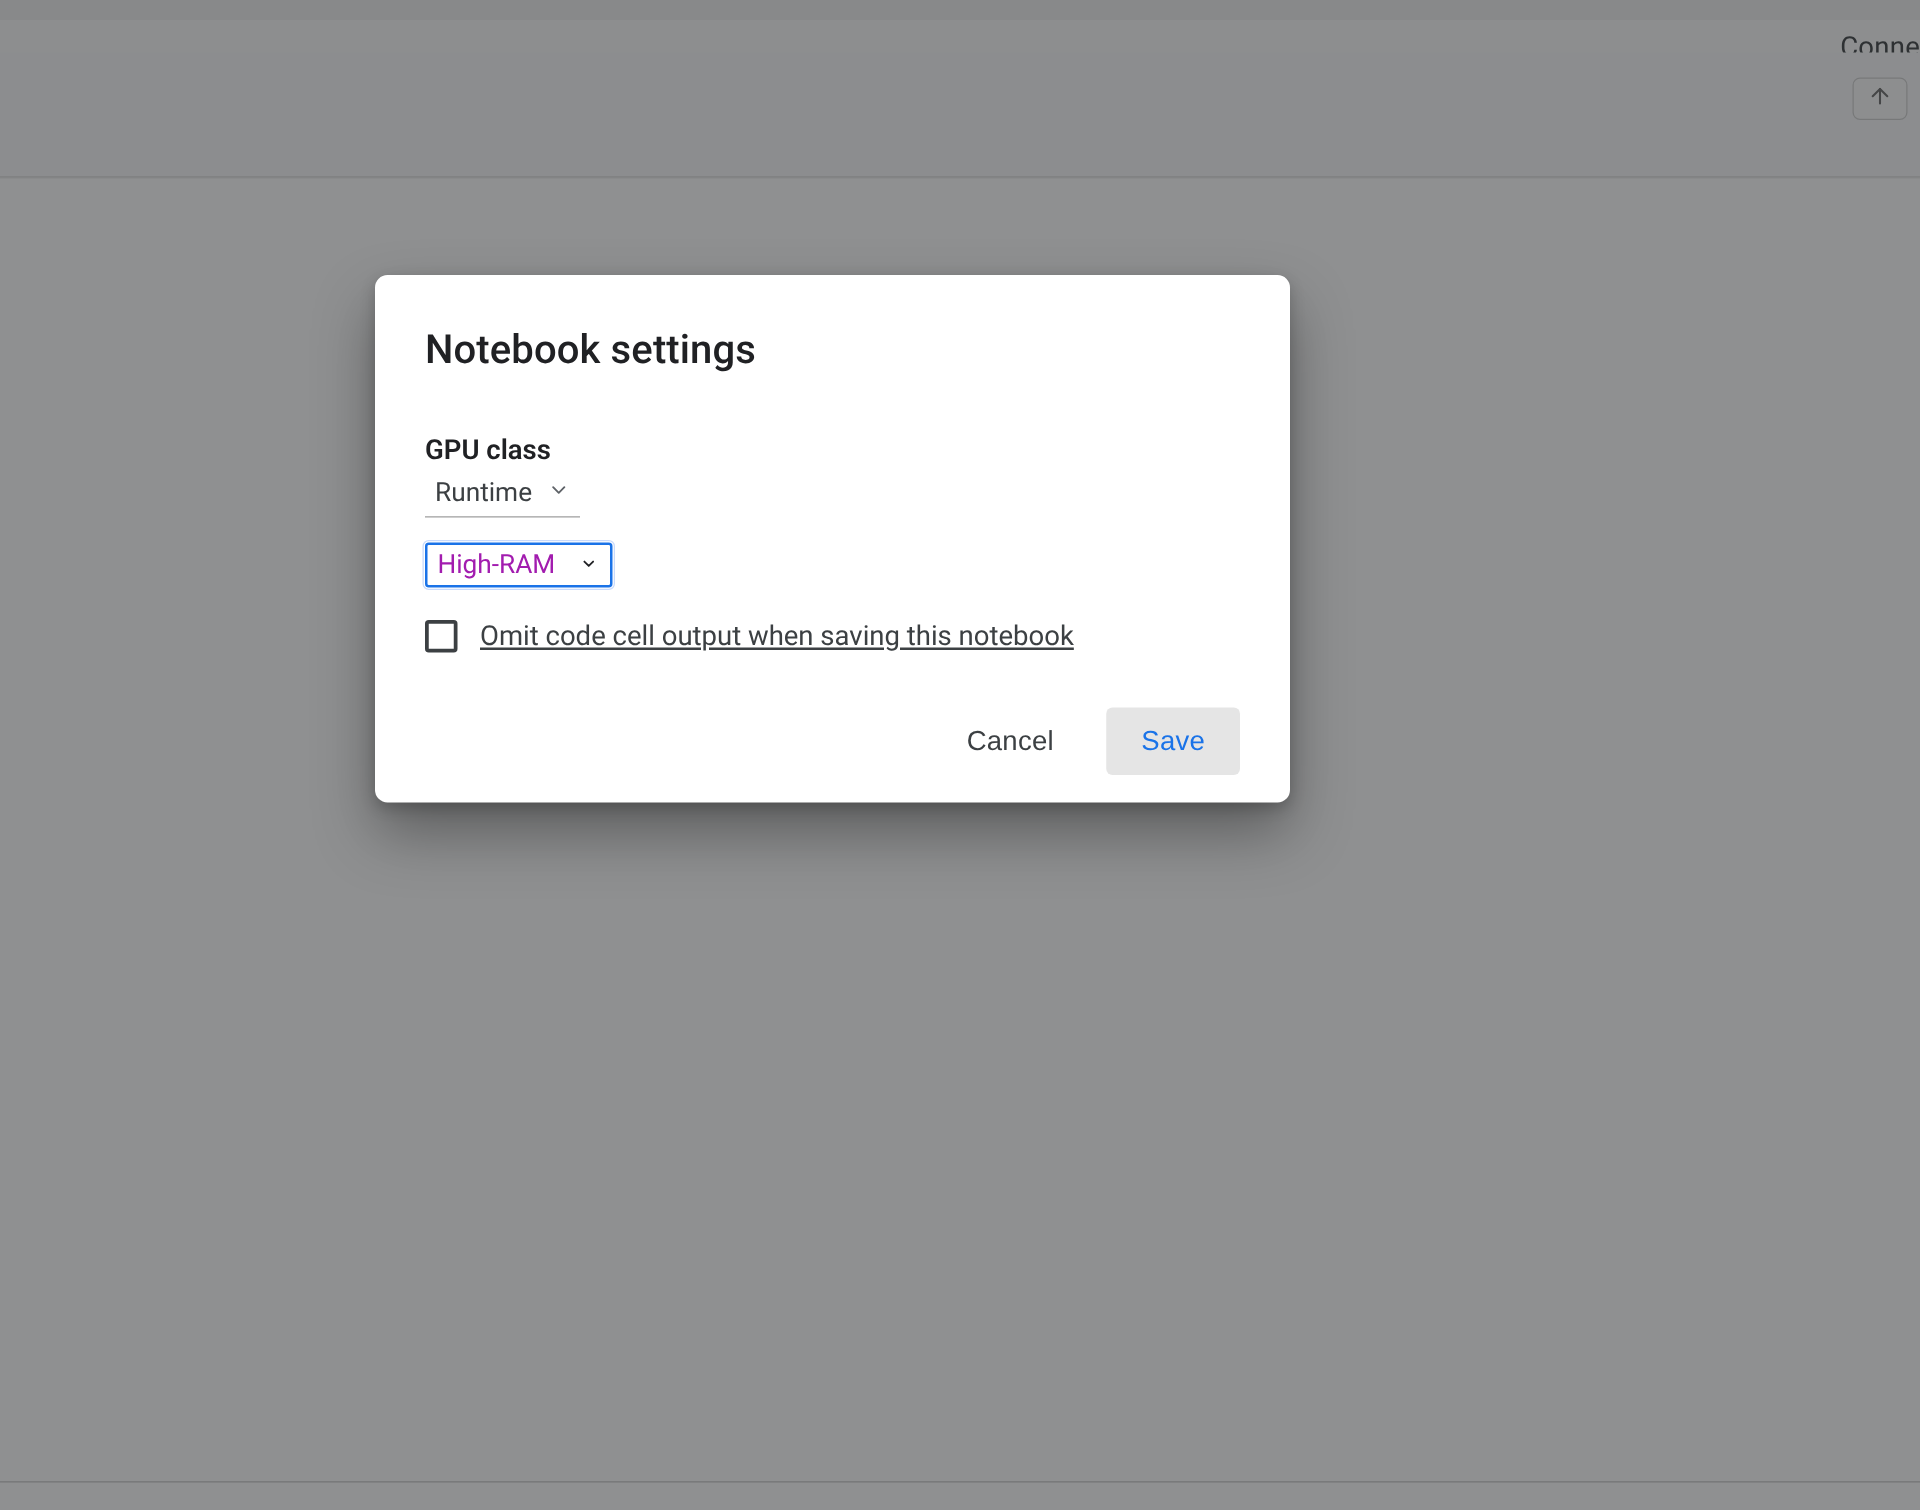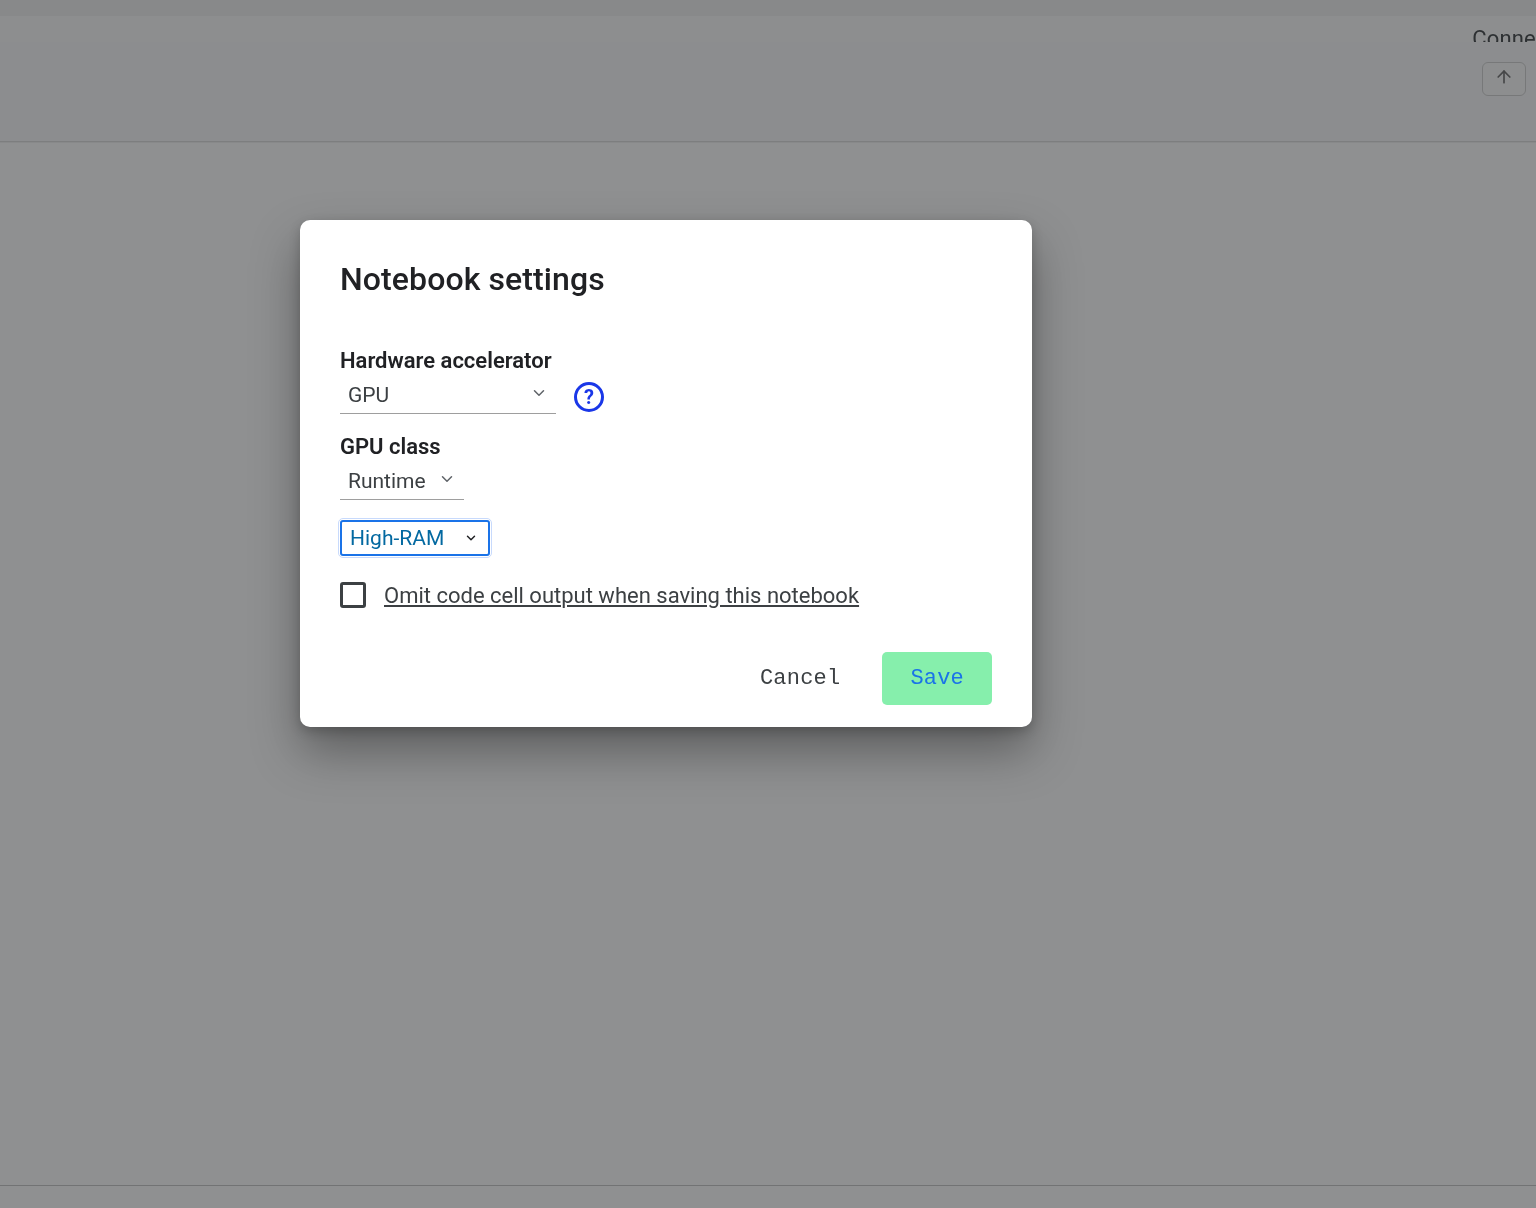--- a/index.html
+++ b/index.html
@@ -162,21 +162,21 @@
     
     .native-select {
       display: inline-flex;
       align-items: center;
       justify-content: space-between;
       gap: 14px;
       padding: 4px 10px 4px 8px;
       border: 2px solid #1a73e8;
       border-radius: 3px;
       font-size: 21px;
-      color: #0369a1;
+      color: #a21caf;
       background: #ffffff;
       cursor: pointer;
       width: 150px;
       outline: 1px solid #c8dafc;
       outline-offset: 1px;
     }
 
     .native-select .chev svg {
       width: 14px;
       height: 14px;
@@ -231,30 +231,29 @@
     }
 
     .btn {
       font-size: 22px;
       font-weight: 500;
       padding: 14px 28px;
       border: none;
       border-radius: 5px;
       cursor: pointer;
       letter-spacing: 0.2px;
-      font-family: Liberation Mono, monospace;
     }
 
     .btn-text {
       background: transparent;
       color: #3c4043;
     }
 
     .btn-primary {
-      background: #86efac;
+      background: #e5e5e5;
       color: #1a73e8;
     }
 
   </style>
 </head>
 <body>
 
 <div class="bg-top-bar">
   <span class="bg-connect">Conne</span>
 </div>
@@ -269,34 +268,20 @@
 </div>
 <div class="bg-main"></div>
 <div class="bg-bottom-line"></div>
 
 <div class="scrim"></div>
 
 <div class="dialog">
 
   <h1 class="dialog-title">Notebook settings</h1>
 
-  <div class="field-group">
-    <span class="field-label">Hardware accelerator</span>
-    <div class="select-row">
-      <div class="md-select wide">
-        <span>GPU</span>
-        <span class="chev">
-          <svg viewBox="0 0 24 24" fill="none" stroke-width="2" stroke-linecap="round" stroke-linejoin="round">
-            <path d="M6 9l6 6 6-6"></path>
-          </svg>
-        </span>
-      </div>
-      <span class="help-icon">?</span>
-    </div>
-  </div>
 
   <div class="field-group">
     <span class="field-label">GPU class</span>
     <div class="md-select">
       <span>Runtime</span>
       <span class="chev">
         <svg viewBox="0 0 24 24" fill="none" stroke-width="2" stroke-linecap="round" stroke-linejoin="round">
           <path d="M6 9l6 6 6-6"></path>
         </svg>
       </span>

